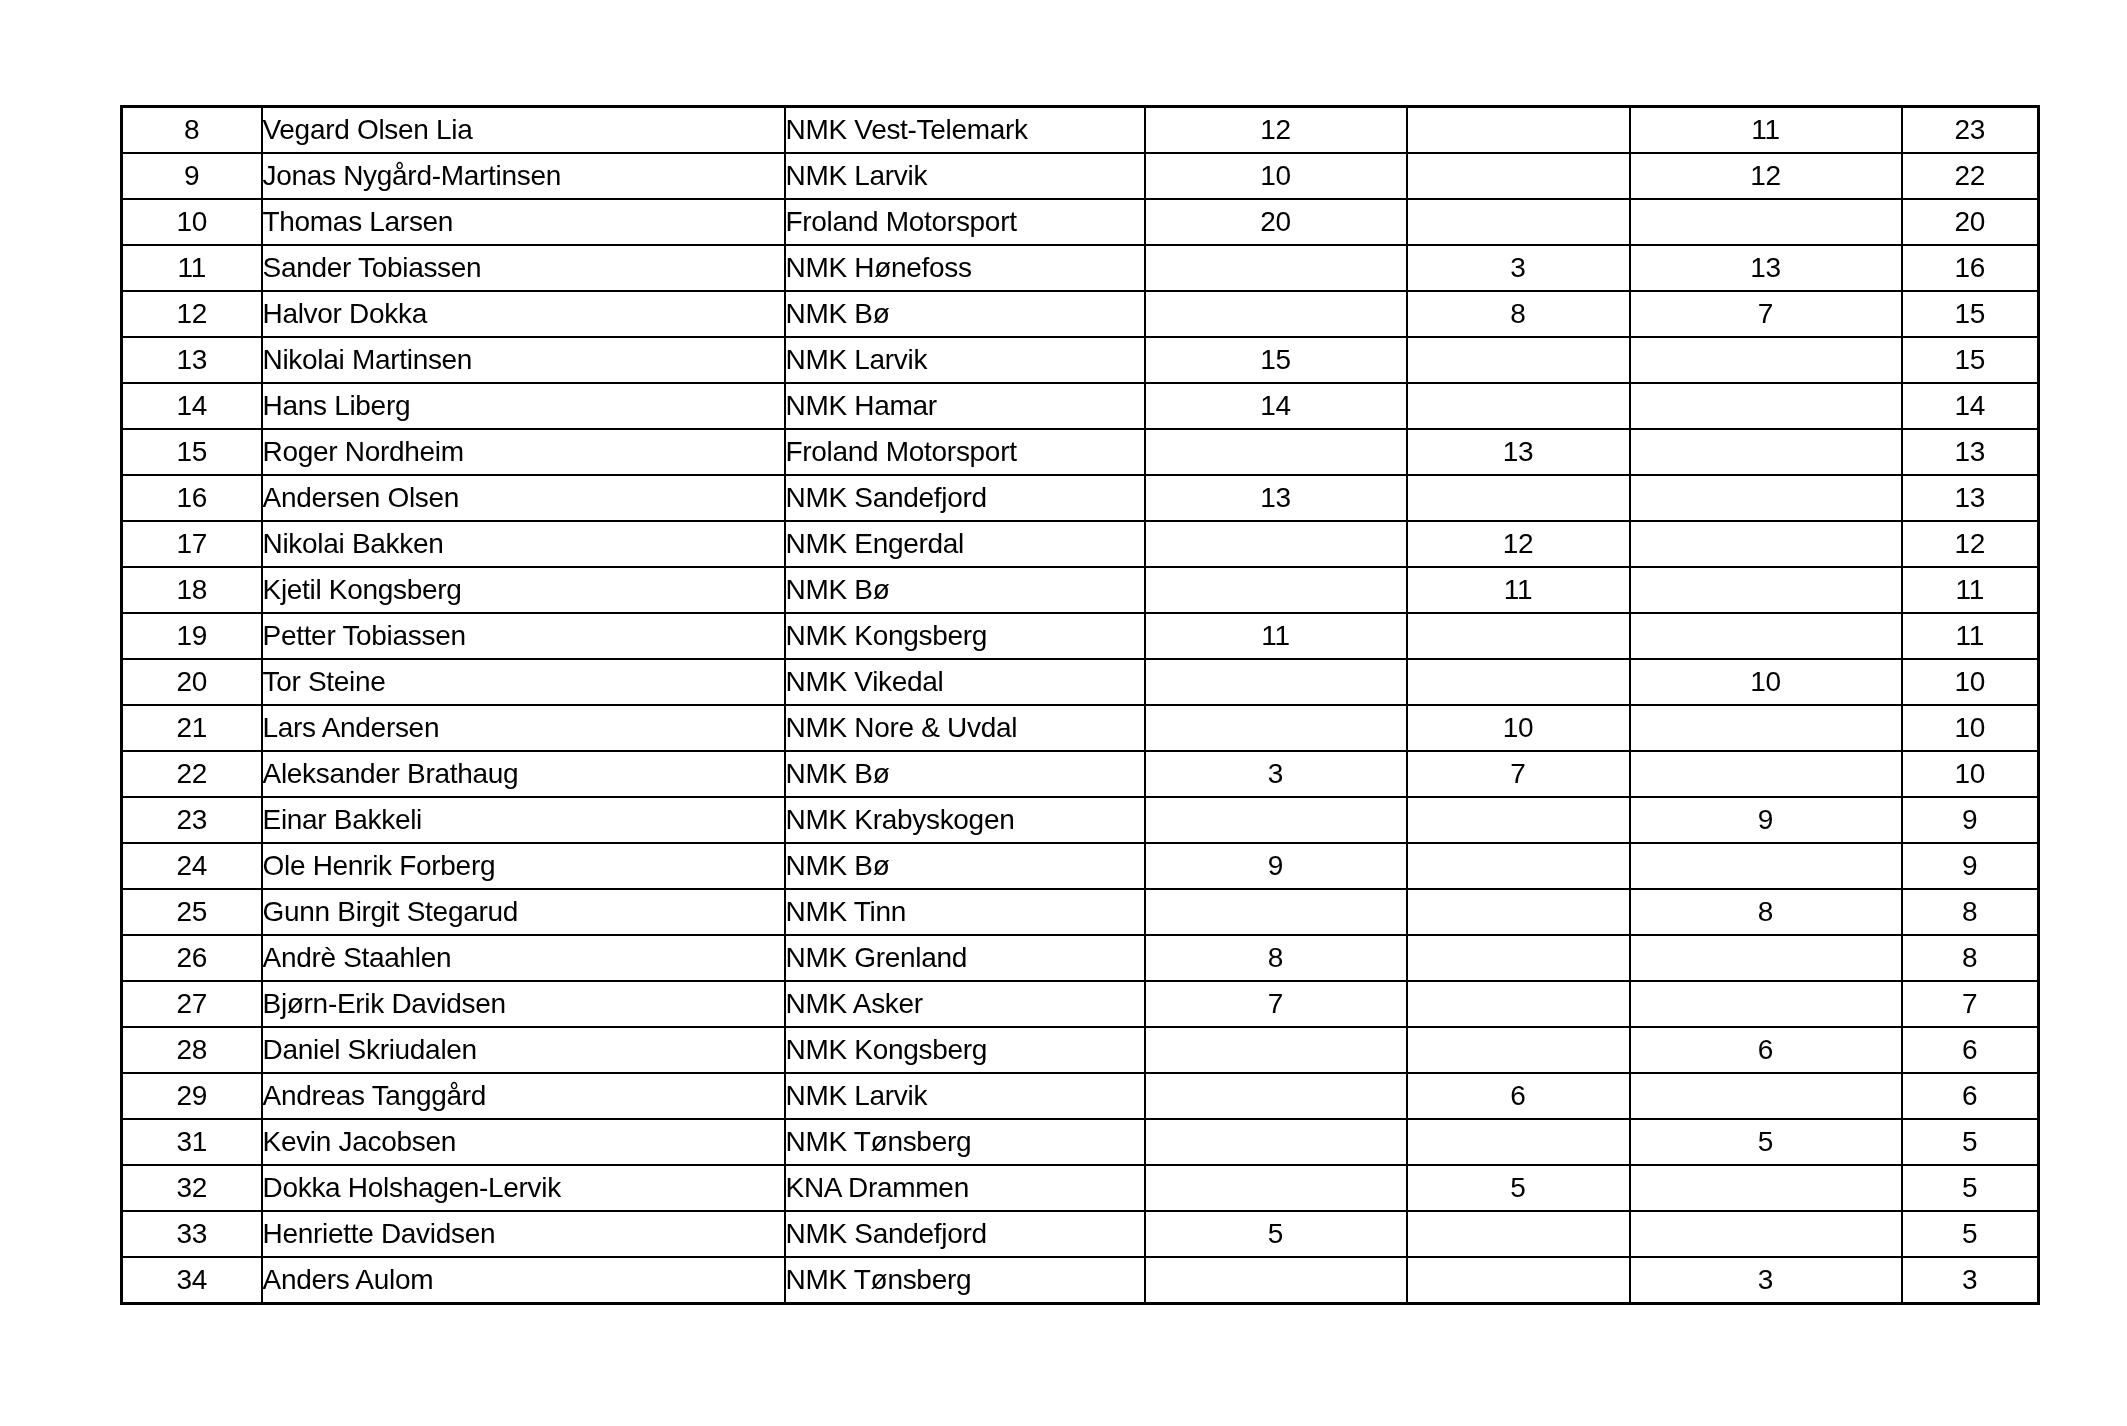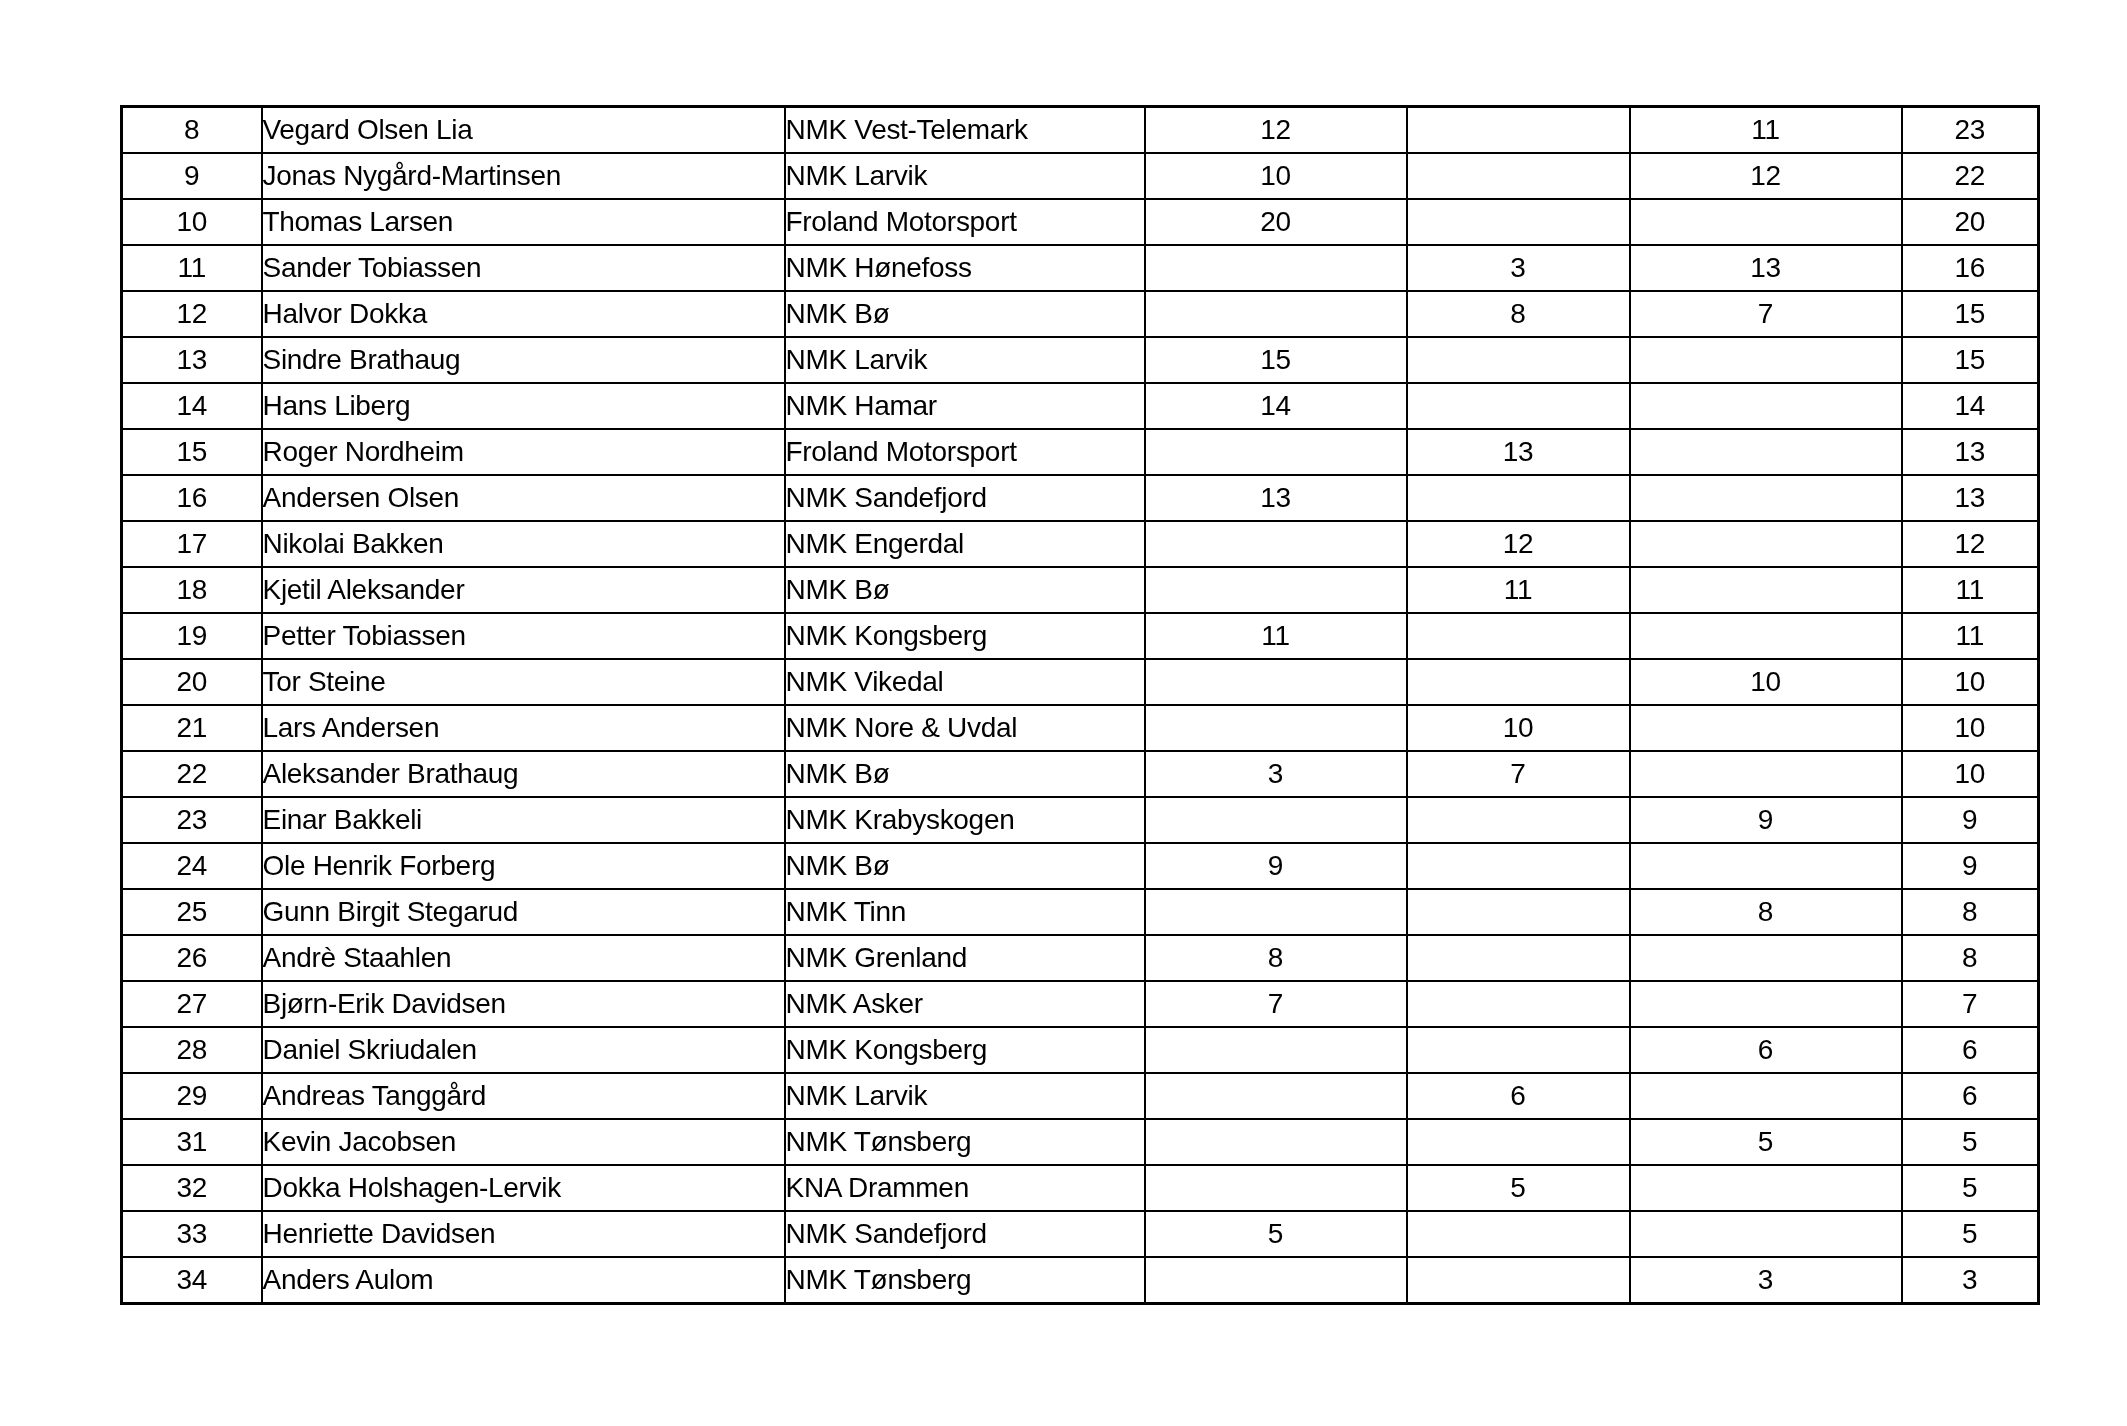--- a/index.html
+++ b/index.html
@@ -101,21 +101,21 @@
           <td class="cell-num">12</td>
           <td class="cell-text">Halvor Dokka</td>
           <td class="cell-text">NMK Bø</td>
           <td class="cell-num"></td>
           <td class="cell-num">8</td>
           <td class="cell-num">7</td>
           <td class="cell-num">15</td>
         </tr>
         <tr>
           <td class="cell-num">13</td>
-          <td class="cell-text">Sindre Brathaug</td>
+          <td class="cell-text">Nikolai Martinsen</td>
           <td class="cell-text">NMK Larvik</td>
           <td class="cell-num">15</td>
           <td class="cell-num"></td>
           <td class="cell-num"></td>
           <td class="cell-num">15</td>
         </tr>
         <tr>
           <td class="cell-num">14</td>
           <td class="cell-text">Hans Liberg</td>
           <td class="cell-text">NMK Hamar</td>
@@ -146,21 +146,21 @@
           <td class="cell-num">17</td>
           <td class="cell-text">Nikolai Bakken</td>
           <td class="cell-text">NMK Engerdal</td>
           <td class="cell-num"></td>
           <td class="cell-num">12</td>
           <td class="cell-num"></td>
           <td class="cell-num">12</td>
         </tr>
         <tr>
           <td class="cell-num">18</td>
-          <td class="cell-text">Kjetil Aleksander</td>
+          <td class="cell-text">Kjetil Kongsberg</td>
           <td class="cell-text">NMK Bø</td>
           <td class="cell-num"></td>
           <td class="cell-num">11</td>
           <td class="cell-num"></td>
           <td class="cell-num">11</td>
         </tr>
         <tr>
           <td class="cell-num">19</td>
           <td class="cell-text">Petter Tobiassen</td>
           <td class="cell-text">NMK Kongsberg</td>

